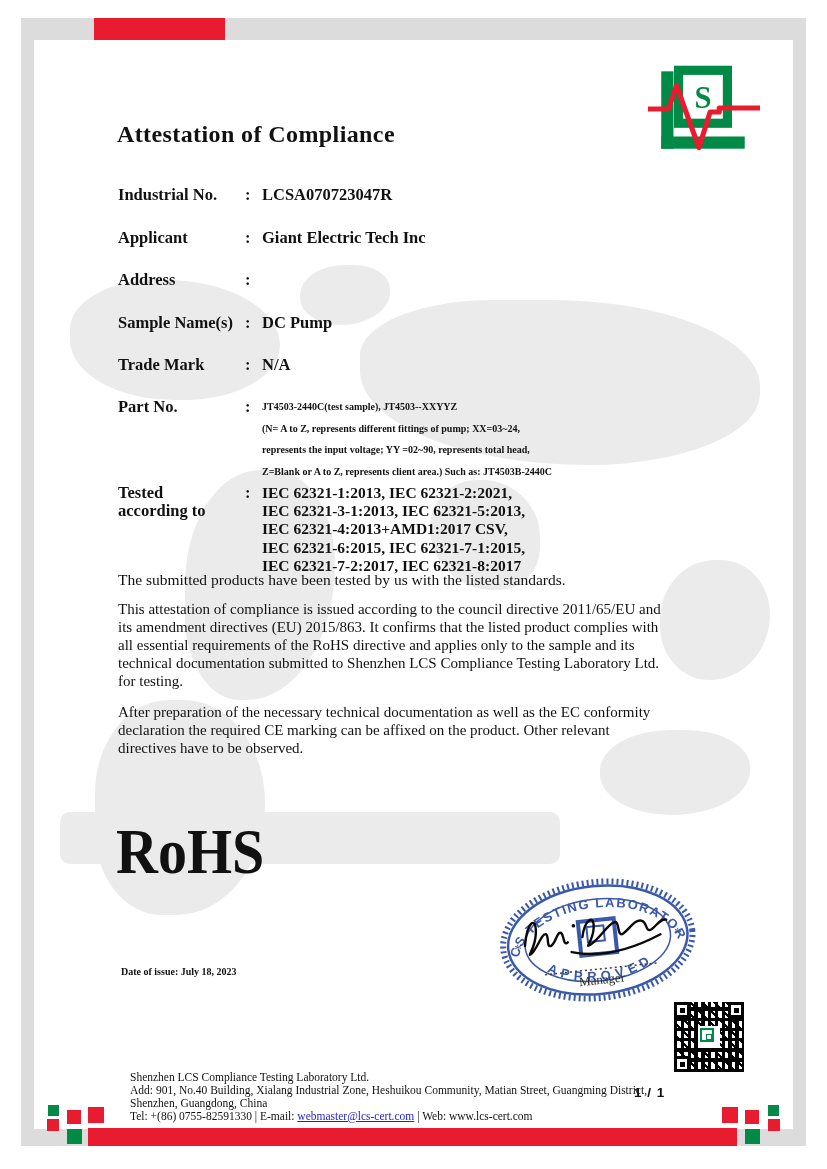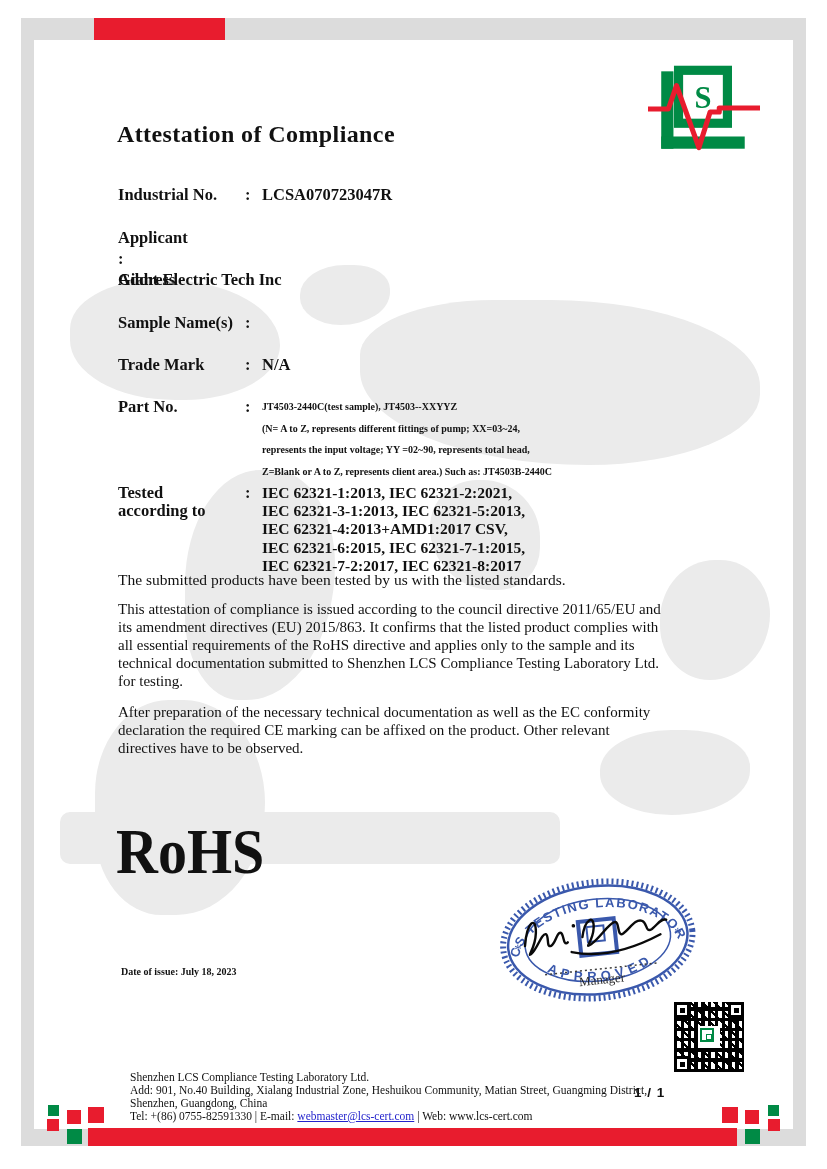--- a/index.html
+++ b/index.html
@@ -97,32 +97,33 @@
     <polyline points="0,45 20,45 28,22 50,83 61,48 70,48 70,44 110,44" fill="none" stroke="#e81c2e" stroke-width="5" stroke-linejoin="round" stroke-linecap="round"></polyline>
   </svg>
 
   <div class="abs content title">Attestation of Compliance</div>
 
   <div class="abs content row" style="top:184px;">
     <div class="flabel">Industrial No.</div>
     <div class="fcolon">:</div>
     <div class="fvalue">LCSA070723047R</div>
   </div>
-  <div class="abs content row" style="top:227px;flex-direction:column;">
+  <div class="abs content row" style="top:227px;">
     <div class="flabel">Applicant</div>
     <div class="fcolon">:</div>
     <div class="fvalue">Giant Electric Tech Inc</div>
   </div>
   <div class="abs content row" style="top:269px;">
     <div class="flabel">Address</div>
     <div class="fcolon">:</div>
   </div>
   <div class="abs content row" style="top:312px;">
     <div class="flabel">Sample Name(s)</div>
     <div class="fcolon">:</div>
+    <div class="fvalue">DC Pump</div>
   </div>
   <div class="abs content row" style="top:354px;">
     <div class="flabel">Trade Mark</div>
     <div class="fcolon">:</div>
     <div class="fvalue">N/A</div>
   </div>
   <div class="abs content row partno" style="top:396px;">
     <div class="flabel">Part No.</div>
     <div class="fcolon">:</div>
     <div class="fvalue">JT4503-2440C(test sample), JT4503--XXYYZ

